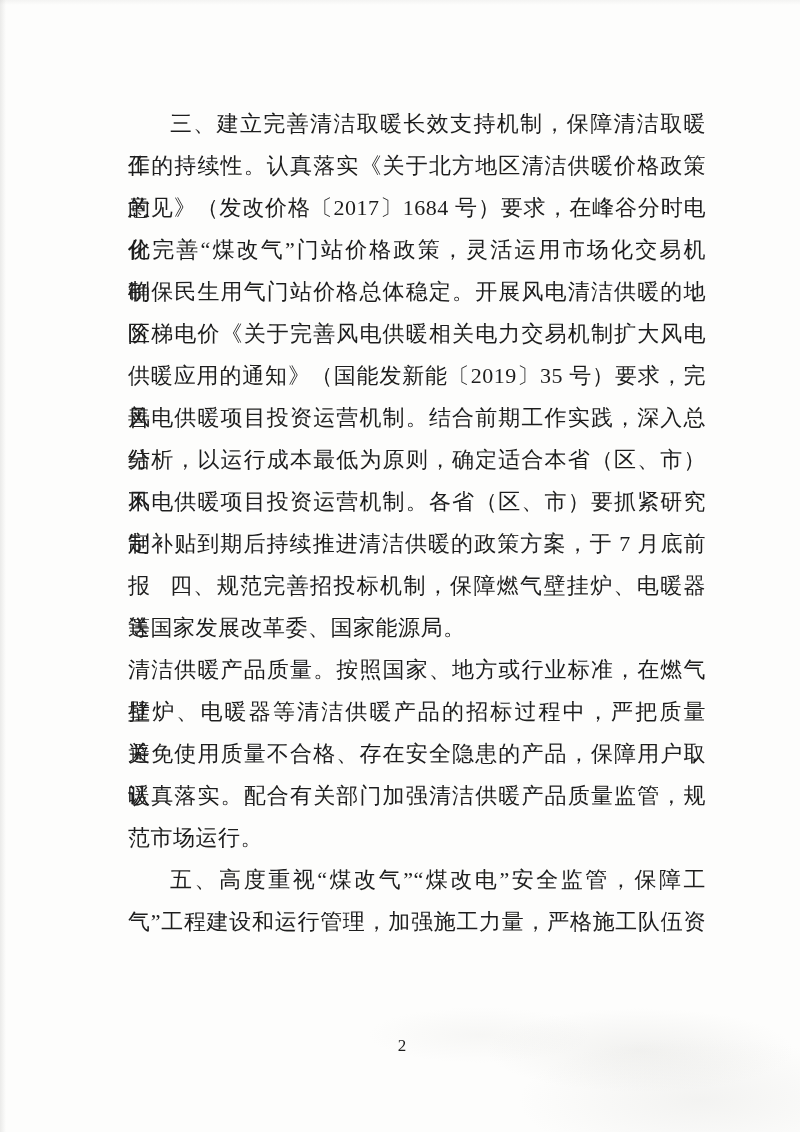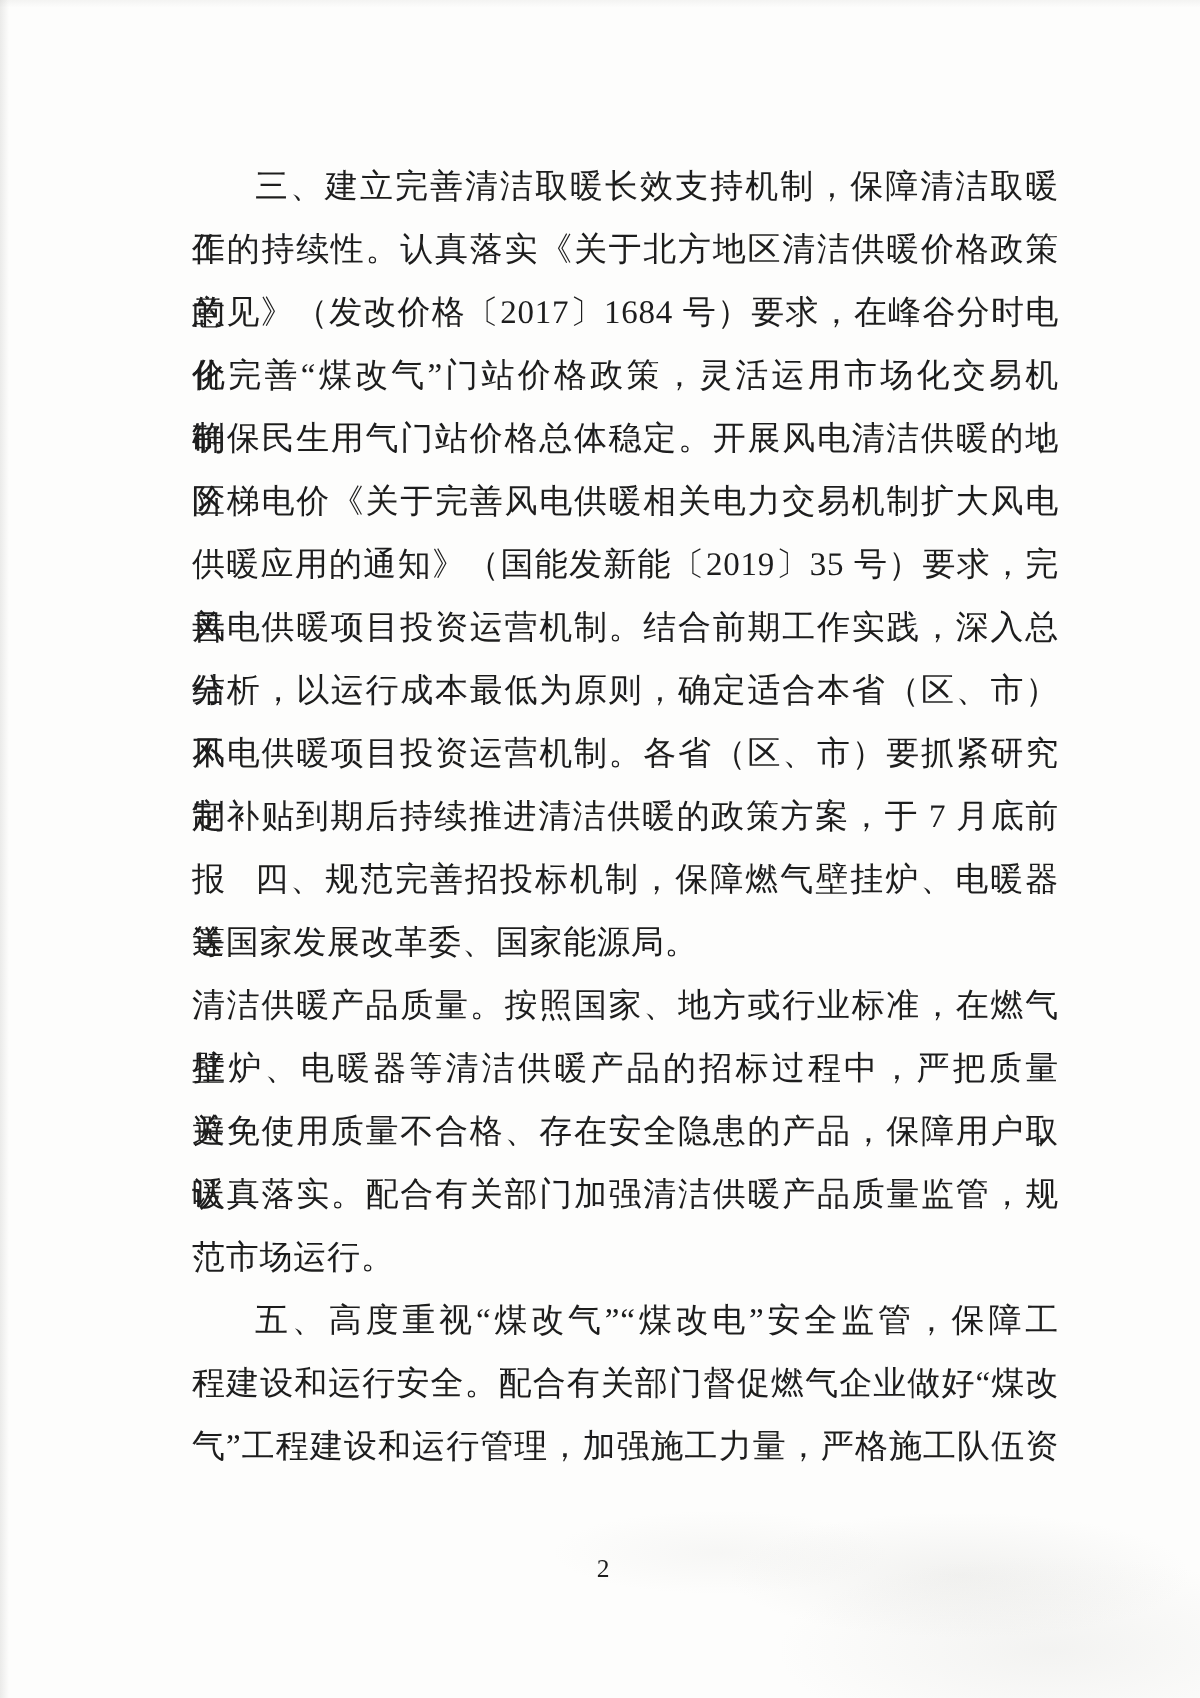--- a/index.html
+++ b/index.html
@@ -78,17 +78,16 @@
     <div class="line">风电供暖项目投资运营机制。各省（区、市）要抓紧研究制</div>
     <div class="line">定补贴到期后持续推进清洁供暖的政策方案，于 7 月底前报</div>
     <div class="line indent">四、规范完善招投标机制，保障燃气壁挂炉、电暖器等</div>
     <div class="line last">送国家发展改革委、国家能源局。</div>
     <div class="line">清洁供暖产品质量。按照国家、地方或行业标准，在燃气壁</div>
     <div class="line">挂炉、电暖器等清洁供暖产品的招标过程中，严把质量关，</div>
     <div class="line">避免使用质量不合格、存在安全隐患的产品，保障用户取暖</div>
     <div class="line">认真落实。配合有关部门加强清洁供暖产品质量监管，规</div>
     <div class="line last">范市场运行。</div>
     <div class="line indent">五、高度重视“煤改气”“煤改电”安全监管，保障工</div>
-    <div class="line">程建设和运行安全。配合有关部门督促燃气企业做好“煤改</div>
     <div class="line">气”工程建设和运行管理，加强施工力量，严格施工队伍资</div>
   </div>
 
 <div class="page-footer">2</div>
 
 </body></html>

